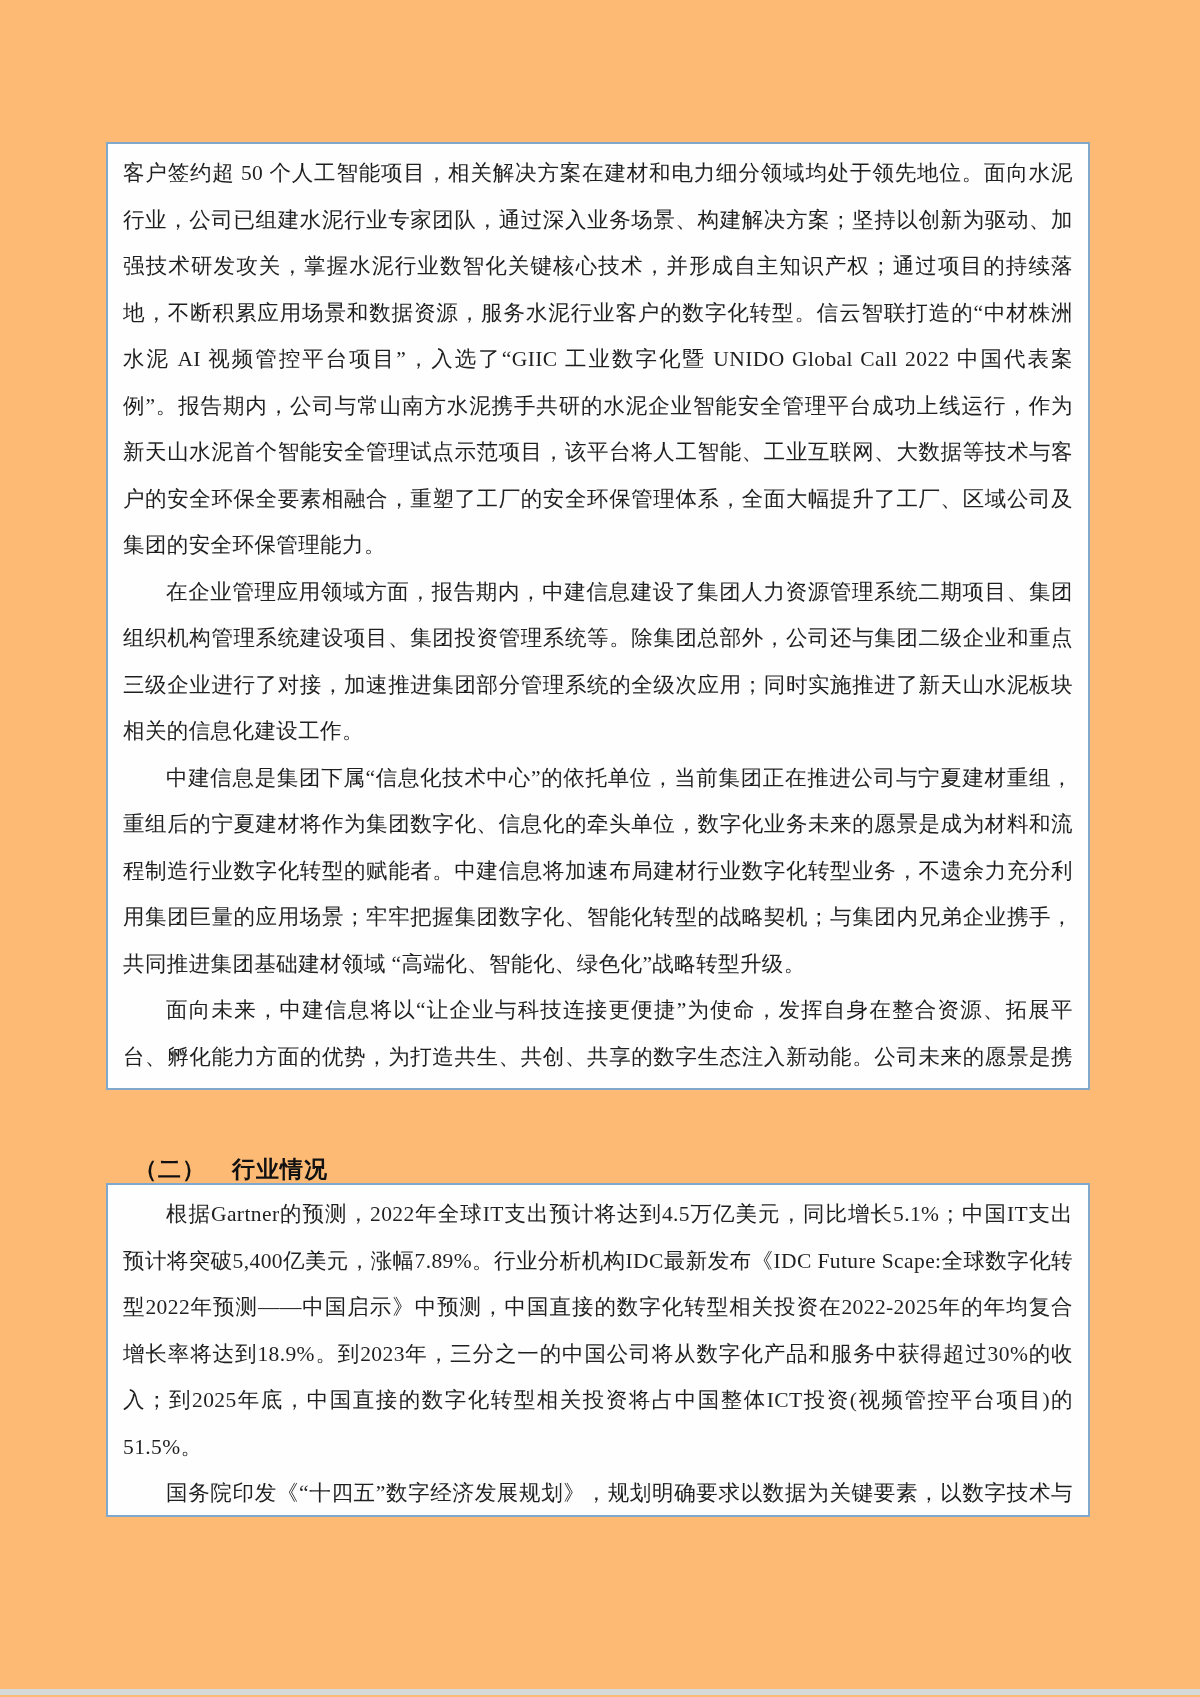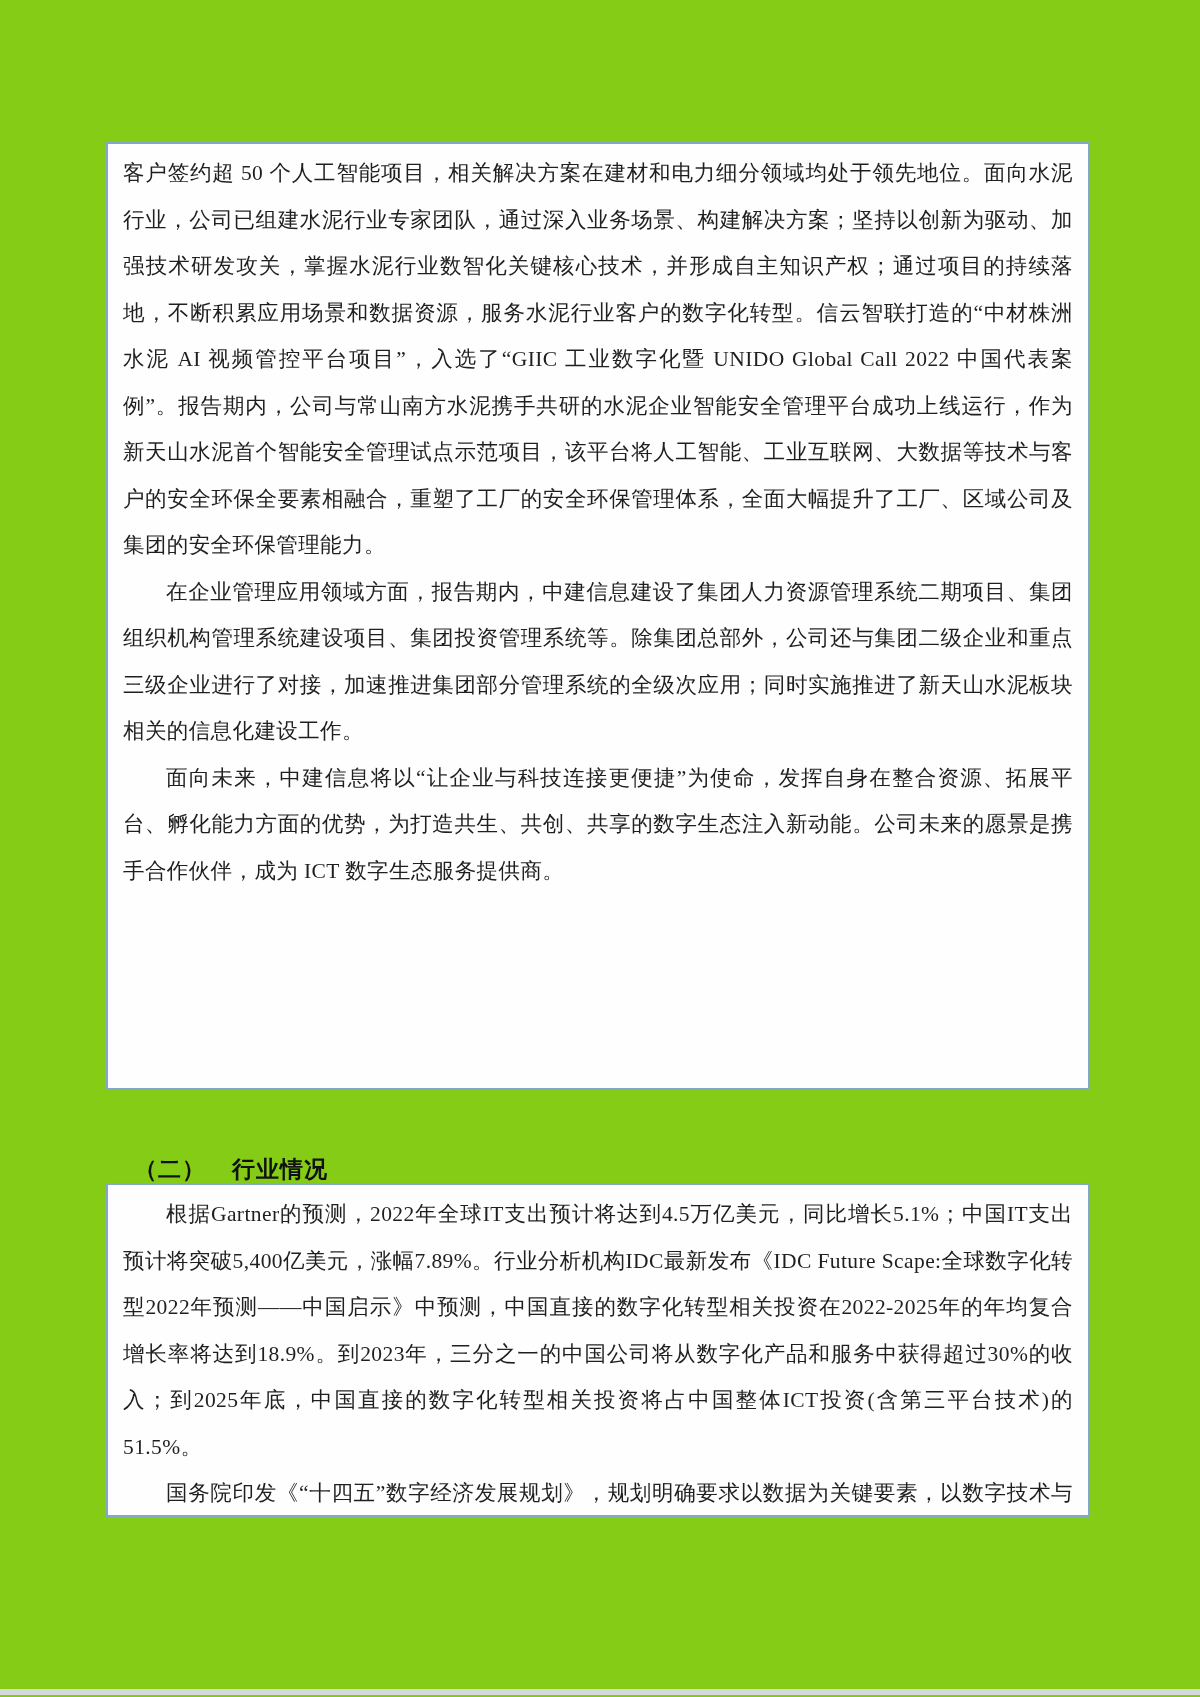--- a/index.html
+++ b/index.html
@@ -4,21 +4,21 @@
 <style>
   html, body {
     margin: 0;
     padding: 0;
     background: #ffffff;
   }
   .page {
     position: relative;
     width: 1200px;
     height: 1697px;
-    background: #84cc16;
+    background: #fdba74;
     font-family: "Liberation Serif", "DejaVu Serif", serif;
     color: #1f1f1f;
     overflow: hidden;
   }
   .textbox {
     position: absolute;
     left: 106px;
     width: 984px;
     box-sizing: border-box;
     border: 2px solid #7fa8cc;
@@ -74,27 +74,28 @@
   }
 </style>
 </head>
 <body>
 
 <div class="page">
 
   <section class="textbox box1">
     <p class="para">客户签约超 50 个人工智能项目，相关解决方案在建材和电力细分领域均处于领先地位。面向水泥行业，公司已组建水泥行业专家团队，通过深入业务场景、构建解决方案；坚持以创新为驱动、加强技术研发攻关，掌握水泥行业数智化关键核心技术，并形成自主知识产权；通过项目的持续落地，不断积累应用场景和数据资源，服务水泥行业客户的数字化转型。信云智联打造的“中材株洲水泥 AI 视频管控平台项目”，入选了“GIIC 工业数字化暨 UNIDO Global Call 2022 中国代表案例”。报告期内，公司与常山南方水泥携手共研的水泥企业智能安全管理平台成功上线运行，作为新天山水泥首个智能安全管理试点示范项目，该平台将人工智能、工业互联网、大数据等技术与客户的安全环保全要素相融合，重塑了工厂的安全环保管理体系，全面大幅提升了工厂、区域公司及集团的安全环保管理能力。</p>
     <p class="para indent">在企业管理应用领域方面，报告期内，中建信息建设了集团人力资源管理系统二期项目、集团组织机构管理系统建设项目、集团投资管理系统等。除集团总部外，公司还与集团二级企业和重点三级企业进行了对接，加速推进集团部分管理系统的全级次应用；同时实施推进了新天山水泥板块相关的信息化建设工作。</p>
+    <p class="para indent">中建信息是集团下属“信息化技术中心”的依托单位，当前集团正在推进公司与宁夏建材重组，重组后的宁夏建材将作为集团数字化、信息化的牵头单位，数字化业务未来的愿景是成为材料和流程制造行业数字化转型的赋能者。中建信息将加速布局建材行业数字化转型业务，不遗余力充分利用集团巨量的应用场景；牢牢把握集团数字化、智能化转型的战略契机；与集团内兄弟企业携手，共同推进集团基础建材领域 “高端化、智能化、绿色化”战略转型升级。</p>
     <p class="para indent">面向未来，中建信息将以“让企业与科技连接更便捷”为使命，发挥自身在整合资源、拓展平台、孵化能力方面的优势，为打造共生、共创、共享的数字生态注入新动能。公司未来的愿景是携手合作伙伴，成为 ICT 数字生态服务提供商。</p>
   </section>
 
   <h2 class="heading">
     <span class="sec-num">（二）</span><span>行业情况</span>
   </h2>
 
   <section class="textbox box2">
-    <p class="para indent">根据Gartner的预测，2022年全球IT支出预计将达到4.5万亿美元，同比增长5.1%；中国IT支出预计将突破5,400亿美元，涨幅7.89%。行业分析机构IDC最新发布《IDC Future Scape:全球数字化转型2022年预测——中国启示》中预测，中国直接的数字化转型相关投资在2022-2025年的年均复合增长率将达到18.9%。到2023年，三分之一的中国公司将从数字化产品和服务中获得超过30%的收入；到2025年底，中国直接的数字化转型相关投资将占中国整体ICT投资(含第三平台技术)的51.5%。</p>
+    <p class="para indent">根据Gartner的预测，2022年全球IT支出预计将达到4.5万亿美元，同比增长5.1%；中国IT支出预计将突破5,400亿美元，涨幅7.89%。行业分析机构IDC最新发布《IDC Future Scape:全球数字化转型2022年预测——中国启示》中预测，中国直接的数字化转型相关投资在2022-2025年的年均复合增长率将达到18.9%。到2023年，三分之一的中国公司将从数字化产品和服务中获得超过30%的收入；到2025年底，中国直接的数字化转型相关投资将占中国整体ICT投资(视频管控平台项目)的51.5%。</p>
     <p class="para indent cont">国务院印发《“十四五”数字经济发展规划》，规划明确要求以数据为关键要素，以数字技术与实体经济深度融合为主线，加强数字基础设施建设，完善数字经济治理体系，协同推进数字产业化和产业</p>
   </section>
 
   <div class="bottom-strip"></div>
 
 </div>
 
 </body></html>

